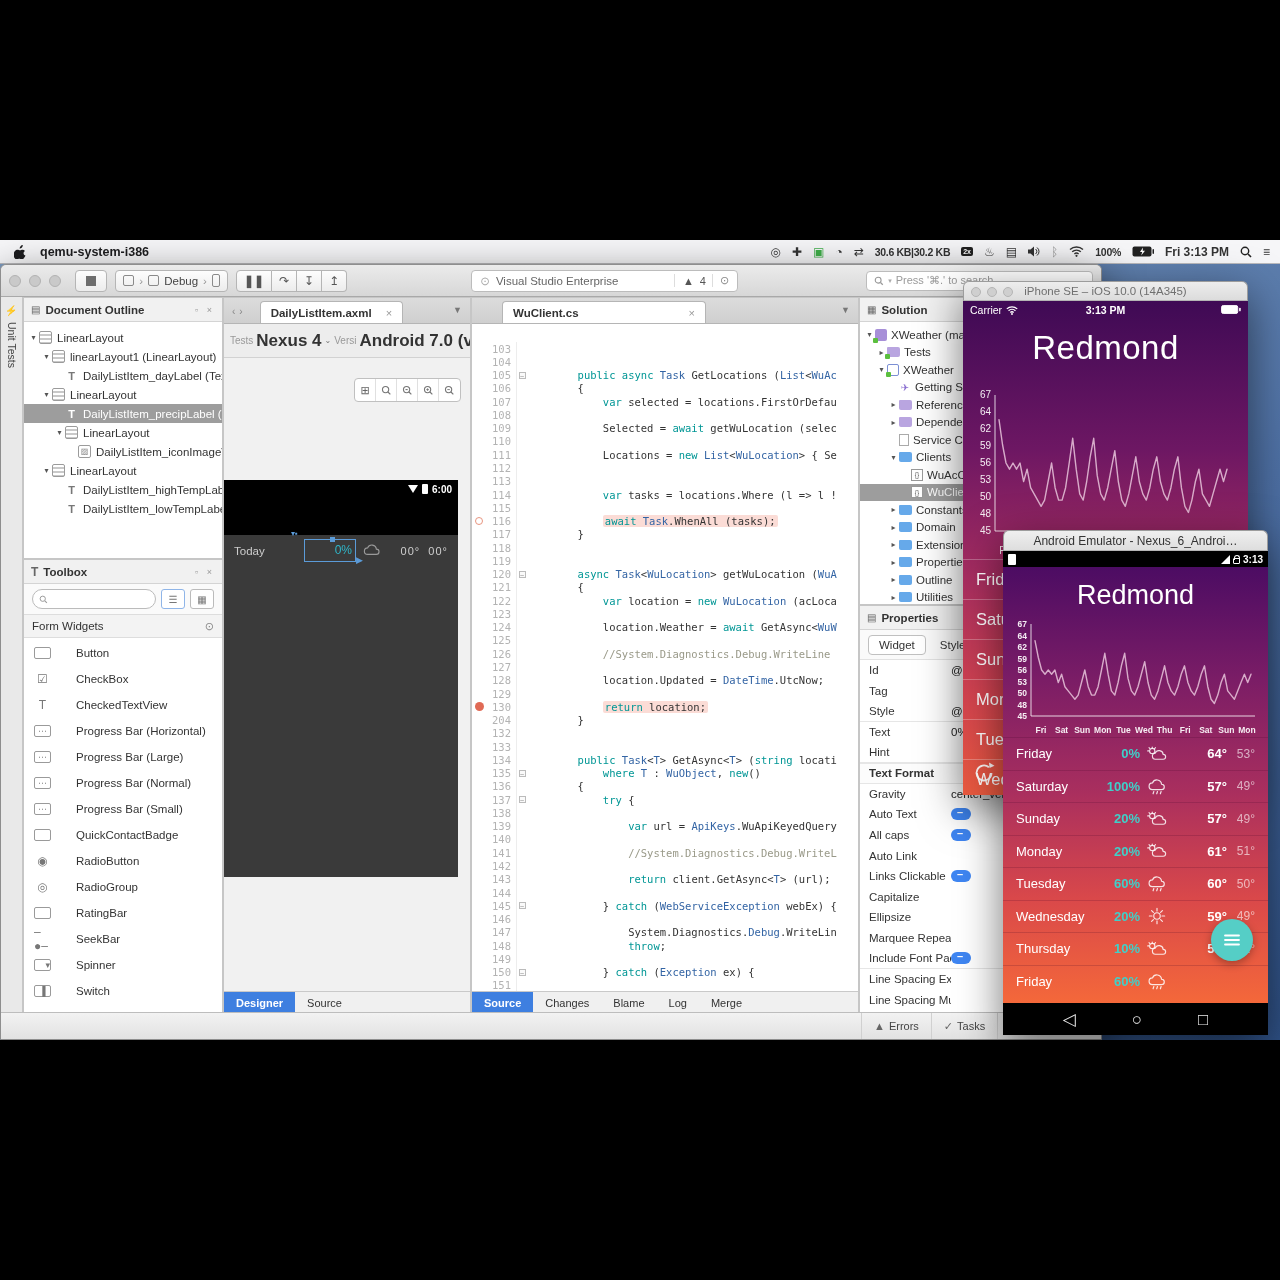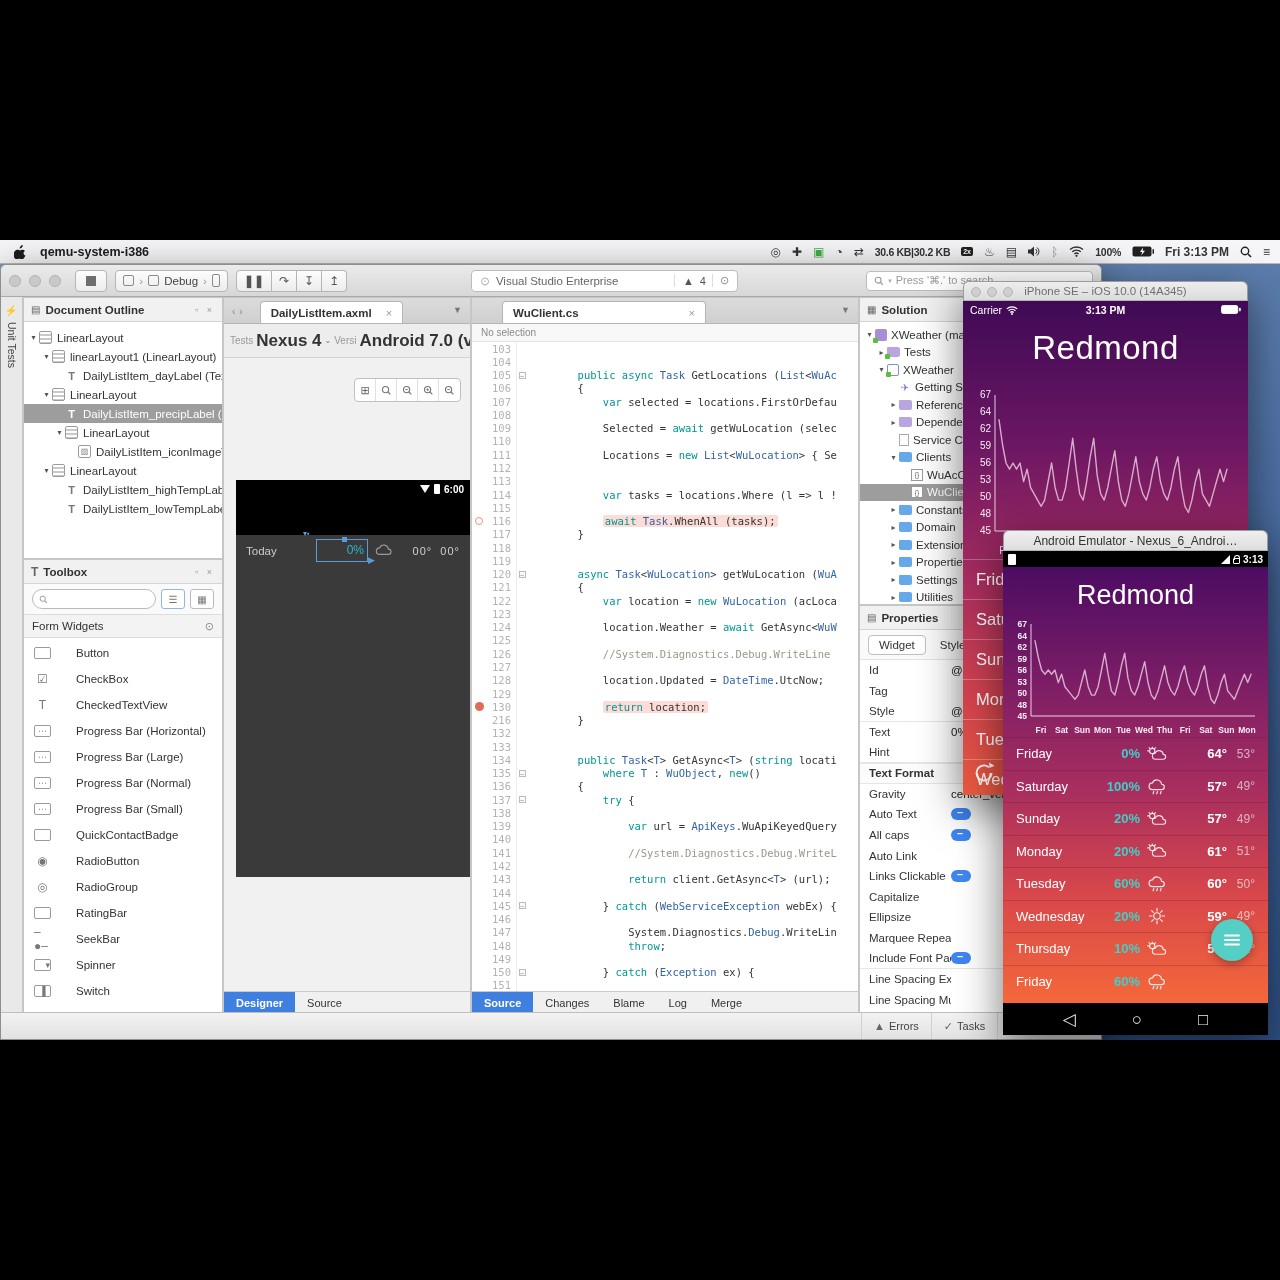--- a/index.html
+++ b/index.html
@@ -95,21 +95,21 @@
   .devbar { height:34px; background:#ededed; border-bottom:1px solid #d2d2d2; display:flex; align-items:center;
             padding:0 6px; font-size:10px; color:#999; gap:3px; white-space:nowrap; overflow:hidden; }
   .devval { color:#333; font-size:17px; font-weight:bold; }
   .devchev { color:#777; font-size:8px; }
   .dcanvas { position:relative; height:635px; background:#f1f1f1; }
   .zoombar { position:absolute; top:20px; left:130px; display:flex; background:#fff; border:1px solid #c0c0c0;
              border-radius:4px; overflow:hidden; }
   .zbtn { width:21px; height:22px; display:flex; align-items:center; justify-content:center; color:#666;
           font-size:11px; border-right:1px solid #e0e0e0; }
   .zbtn:last-child { border-right:none; }
-  .phone-preview { position:absolute; left:12px; top:122px; width:234px; height:397px; background:#000; }
+  .phone-preview { position:absolute; left:0; top:122px; width:234px; height:397px; background:#000; }
   .pv-status { height:18px; display:flex; align-items:center; justify-content:flex-end; gap:4px;
                color:#fff; font-size:10px; padding:0 6px; }
   .pv-item-area { position:absolute; top:55px; left:0; right:0; bottom:0; background:#3a3a3a; }
   .pv-row { position:relative; height:32px; display:flex; align-items:center; padding:0 10px; }
   .pv-day { color:#ccc; font-size:11.5px; }
   .selbox { position:absolute; left:80px; top:4px; width:52px; height:23px; border:1px solid #5b9bd8; }
   .selbox .pct { position:absolute; right:3px; top:3px; color:#2fb6c9; font-size:12px; }
   .selbox .h1 { position:absolute; top:-3px; left:50%; width:5px; height:5px; background:#5b9bd8; }
   .selbox .mark { position:absolute; top:-11px; left:-14px; color:#5b9bd8; font-size:8px; }
   .selbox .harr { position:absolute; right:-8px; bottom:-4px; color:#5b9bd8; font-size:9px; }
@@ -544,21 +544,20 @@
     </div>
 
     <div class="pane pane-editor">
       <div class="tabbar">
         <div class="doctab" style="margin-left:30px;width:204px;justify-content:space-between">
           <span>WuClient.cs</span>
           <span class="x">×</span>
         </div>
         <span class="tabovf">▼</span>
       </div>
-      <div class="crumb">No selection</div>
       <div class="codearea" id="code-lines">
           <div class="cl"><span class="bpcol"></span><span class="lncol">103</span><span class="foldcol"></span><span class="ctext"></span></div>
           <div class="cl"><span class="bpcol"></span><span class="lncol">104</span><span class="foldcol"></span><span class="ctext"></span></div>
           <div class="cl"><span class="bpcol"></span><span class="lncol">105</span><span class="foldcol"><span class="fbox">–</span></span><span class="ctext"><span class="tok-pl">        </span><span class="tok-kw">public</span><span class="tok-pl"> </span><span class="tok-kw">async</span><span class="tok-pl"> </span><span class="tok-ty">Task</span><span class="tok-pl"> GetLocations (</span><span class="tok-ty">List</span><span class="tok-pl">&lt;</span><span class="tok-ty">WuAc</span></span></div>
           <div class="cl"><span class="bpcol"></span><span class="lncol">106</span><span class="foldcol"></span><span class="ctext"><span class="tok-pl">        {</span></span></div>
           <div class="cl"><span class="bpcol"></span><span class="lncol">107</span><span class="foldcol"></span><span class="ctext"><span class="tok-pl">            </span><span class="tok-kw">var</span><span class="tok-pl"> selected = locations.FirstOrDefau</span></span></div>
           <div class="cl"><span class="bpcol"></span><span class="lncol">108</span><span class="foldcol"></span><span class="ctext"></span></div>
           <div class="cl"><span class="bpcol"></span><span class="lncol">109</span><span class="foldcol"></span><span class="ctext"><span class="tok-pl">            Selected = </span><span class="tok-kw">await</span><span class="tok-pl"> getWuLocation (selec</span></span></div>
           <div class="cl"><span class="bpcol"></span><span class="lncol">110</span><span class="foldcol"></span><span class="ctext"></span></div>
           <div class="cl"><span class="bpcol"></span><span class="lncol">111</span><span class="foldcol"></span><span class="ctext"><span class="tok-pl">            Locations = </span><span class="tok-kw">new</span><span class="tok-pl"> </span><span class="tok-ty">List</span><span class="tok-pl">&lt;</span><span class="tok-ty">WuLocation</span><span class="tok-pl">&gt; { Se</span></span></div>
@@ -574,21 +573,21 @@
           <div class="cl"><span class="bpcol"></span><span class="lncol">121</span><span class="foldcol"></span><span class="ctext"><span class="tok-pl">        {</span></span></div>
           <div class="cl"><span class="bpcol"></span><span class="lncol">122</span><span class="foldcol"></span><span class="ctext"><span class="tok-pl">            </span><span class="tok-kw">var</span><span class="tok-pl"> location = </span><span class="tok-kw">new</span><span class="tok-pl"> </span><span class="tok-ty">WuLocation</span><span class="tok-pl"> (acLoca</span></span></div>
           <div class="cl"><span class="bpcol"></span><span class="lncol">123</span><span class="foldcol"></span><span class="ctext"></span></div>
           <div class="cl"><span class="bpcol"></span><span class="lncol">124</span><span class="foldcol"></span><span class="ctext"><span class="tok-pl">            location.Weather = </span><span class="tok-kw">await</span><span class="tok-pl"> GetAsync&lt;</span><span class="tok-ty">WuW</span></span></div>
           <div class="cl"><span class="bpcol"></span><span class="lncol">125</span><span class="foldcol"></span><span class="ctext"></span></div>
           <div class="cl"><span class="bpcol"></span><span class="lncol">126</span><span class="foldcol"></span><span class="ctext"><span class="tok-pl">            </span><span class="tok-cm">//System.Diagnostics.Debug.WriteLine</span></span></div>
           <div class="cl"><span class="bpcol"></span><span class="lncol">127</span><span class="foldcol"></span><span class="ctext"></span></div>
           <div class="cl"><span class="bpcol"></span><span class="lncol">128</span><span class="foldcol"></span><span class="ctext"><span class="tok-pl">            location.Updated = </span><span class="tok-ty">DateTime</span><span class="tok-pl">.UtcNow;</span></span></div>
           <div class="cl"><span class="bpcol"></span><span class="lncol">129</span><span class="foldcol"></span><span class="ctext"></span></div>
           <div class="cl"><span class="bpcol"><span class="bp-f"></span></span><span class="lncol">130</span><span class="foldcol"></span><span class="ctext"><span class="tok-pl">            </span><span class="hlwrap"><span class="tok-kw">return</span><span class="tok-pl"> location;</span></span></span></div>
-          <div class="cl"><span class="bpcol"></span><span class="lncol">216</span><span class="foldcol"></span><span class="ctext"><span class="tok-pl">        }</span></span></div>
+          <div class="cl"><span class="bpcol"></span><span class="lncol">204</span><span class="foldcol"></span><span class="ctext"><span class="tok-pl">        }</span></span></div>
           <div class="cl"><span class="bpcol"></span><span class="lncol">132</span><span class="foldcol"></span><span class="ctext"></span></div>
           <div class="cl"><span class="bpcol"></span><span class="lncol">133</span><span class="foldcol"></span><span class="ctext"></span></div>
           <div class="cl"><span class="bpcol"></span><span class="lncol">134</span><span class="foldcol"></span><span class="ctext"><span class="tok-pl">        </span><span class="tok-kw">public</span><span class="tok-pl"> </span><span class="tok-ty">Task</span><span class="tok-pl">&lt;</span><span class="tok-ty">T</span><span class="tok-pl">&gt; GetAsync&lt;</span><span class="tok-ty">T</span><span class="tok-pl">&gt; (</span><span class="tok-kw">string</span><span class="tok-pl"> locati</span></span></div>
           <div class="cl"><span class="bpcol"></span><span class="lncol">135</span><span class="foldcol"><span class="fbox">–</span></span><span class="ctext"><span class="tok-pl">            </span><span class="tok-kw">where</span><span class="tok-pl"> </span><span class="tok-ty">T</span><span class="tok-pl"> : </span><span class="tok-ty">WuObject</span><span class="tok-pl">, </span><span class="tok-kw">new</span><span class="tok-pl">()</span></span></div>
           <div class="cl"><span class="bpcol"></span><span class="lncol">136</span><span class="foldcol"></span><span class="ctext"><span class="tok-pl">        {</span></span></div>
           <div class="cl"><span class="bpcol"></span><span class="lncol">137</span><span class="foldcol"><span class="fbox">–</span></span><span class="ctext"><span class="tok-pl">            </span><span class="tok-kw">try</span><span class="tok-pl"> {</span></span></div>
           <div class="cl"><span class="bpcol"></span><span class="lncol">138</span><span class="foldcol"></span><span class="ctext"></span></div>
           <div class="cl"><span class="bpcol"></span><span class="lncol">139</span><span class="foldcol"></span><span class="ctext"><span class="tok-pl">                </span><span class="tok-kw">var</span><span class="tok-pl"> url = </span><span class="tok-ty">ApiKeys</span><span class="tok-pl">.WuApiKeyedQuery</span></span></div>
           <div class="cl"><span class="bpcol"></span><span class="lncol">140</span><span class="foldcol"></span><span class="ctext"></span></div>
           <div class="cl"><span class="bpcol"></span><span class="lncol">141</span><span class="foldcol"></span><span class="ctext"><span class="tok-pl">                </span><span class="tok-cm">//System.Diagnostics.Debug.WriteL</span></span></div>
@@ -690,21 +689,21 @@
             <span>Extensions</span>
           </div>
           <div class="sol-row" style="padding-left: 28px;">
             <span class="tarrow">▸</span>
             <span class="sico folder-blue"></span>
             <span>Properties</span>
           </div>
           <div class="sol-row" style="padding-left: 28px;">
             <span class="tarrow">▸</span>
             <span class="sico folder-blue"></span>
-            <span>Settings</span>
+            <span>Outline</span>
           </div>
           <div class="sol-row" style="padding-left: 28px;">
             <span class="tarrow">▸</span>
             <span class="sico folder-blue"></span>
             <span>Utilities</span>
           </div>
         </div>
     </div>
 
     <div class="pane pane-props">

